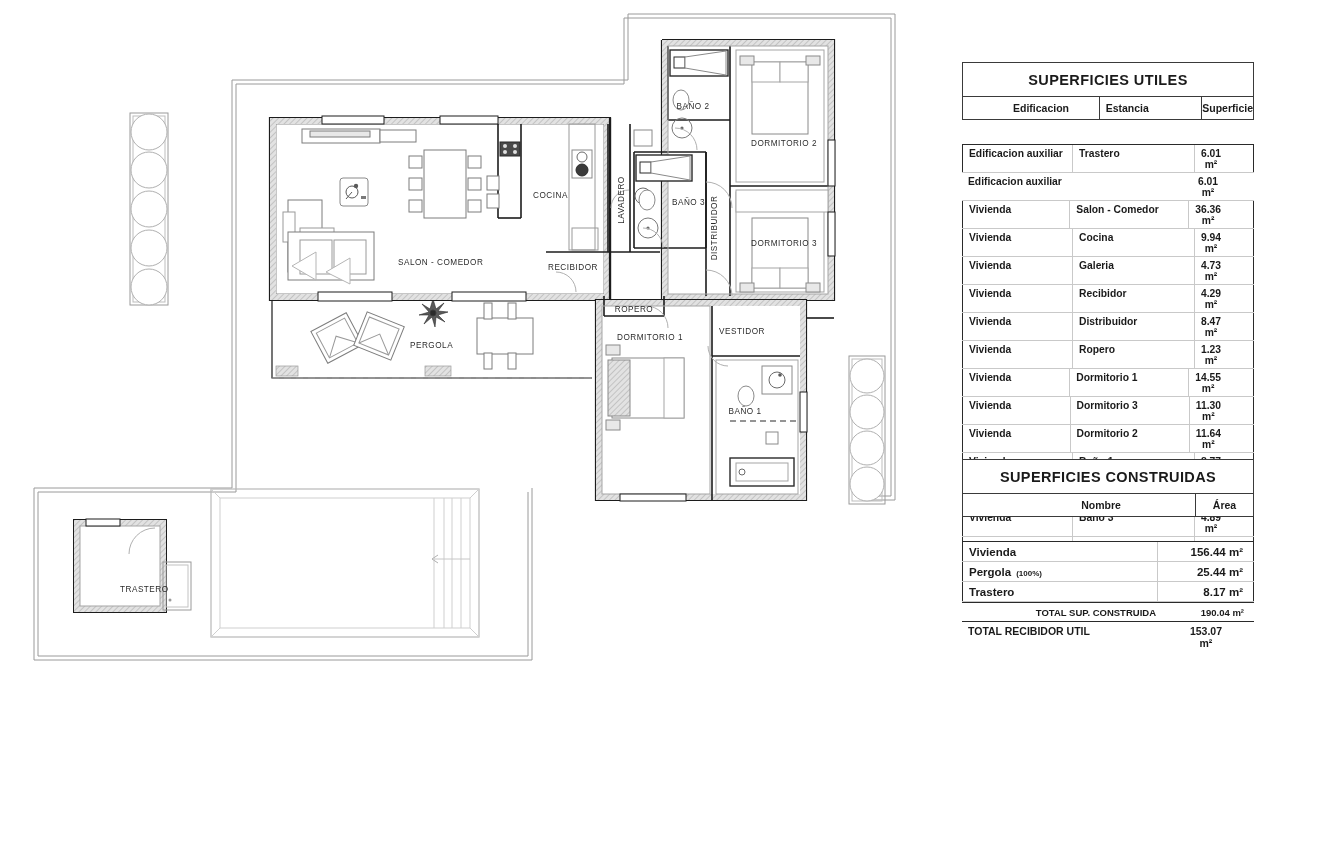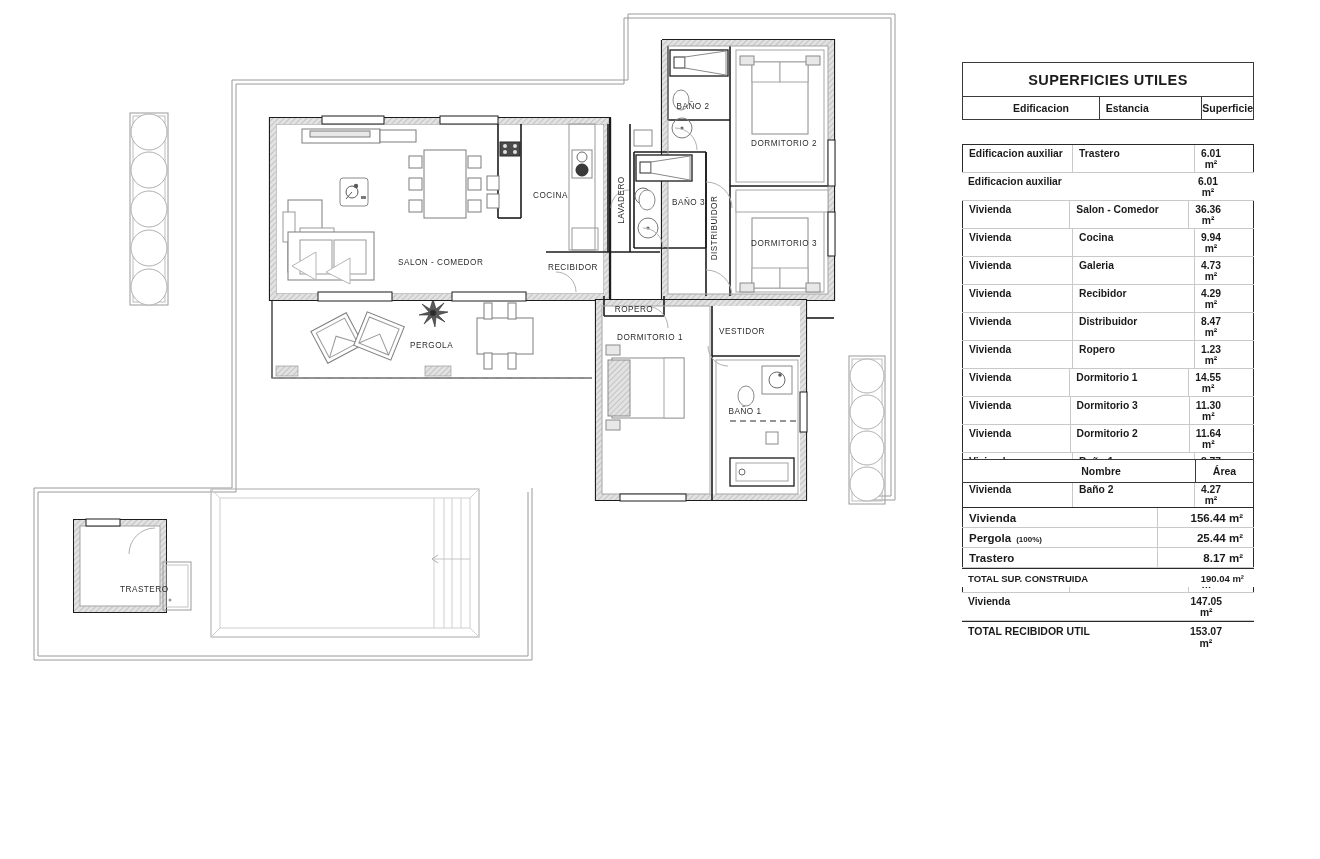--- a/index.html
+++ b/index.html
@@ -35,21 +35,21 @@
   .row.sub{border-bottom:1px solid #c9c9c9;}
   .row.total{border-bottom:none;border-top:1px solid #2a2a2a;}
   .row.total .c1{font-weight:bold;font-size:10.5px;width:220px;border-right:none;border-left:none;}
   .row.total .c3{border-right:none;font-size:10.5px;}
   .row.sub .c1{border-left:none;}
   .row.sub .c3{border-right:none;}
 
   
   .t2 .row .c1{width:188px;font-weight:bold;font-size:11.5px;border-left:1px solid #2a2a2a;}
   .t2 .row .c3{text-align:right;padding-right:10px;font-size:11.5px;border-right:1px solid #2a2a2a;}
-  .t2 .row.total .c1{font-size:9.5px;border-left:none;}
+  .t2 .row.total .c1{font-size:9.5px;border-left:none;text-align:right;}
   .t2 .row.total .c3{font-size:9.5px;border-right:none;}
   .t2 .tbl-subhead .c1{width:188px;border-right:1px solid #3a3a3a;text-align:center;padding-left:0;}
   .t2 .tbl-subhead .c3{flex:1;text-align:center;}
   .t2 .rows .row>div{padding-top:3.5px;padding-bottom:3.5px;}
 
   .pavim{
     position:absolute;left:22px;font-weight:bold;font-size:15px;letter-spacing:.2px;
     white-space:nowrap;
   }
   .sup{font-size:9px;vertical-align:super;}
@@ -473,20 +473,21 @@
         </div>
         <div class="row total">
           <div class="c1">TOTAL RECIBIDOR UTIL</div>
           <div class="c3">153.07 m²</div>
         </div>
       </div>
   </div>
 
   <div class="tbl t2" id="t2" style="top:459px;">
     <div class="tbl-box">
+      <div class="tbl-title">SUPERFICIES CONSTRUIDAS</div>
       <div class="tbl-subhead">
         <div class="c1">Nombre</div>
         <div class="c3">Área</div>
       </div>
     </div>
     <div class="rows" id="t2rows">
         <div class="row">
           <div class="c1">Vivienda</div>
           <div class="c3">156.44 m²</div>
         </div>

